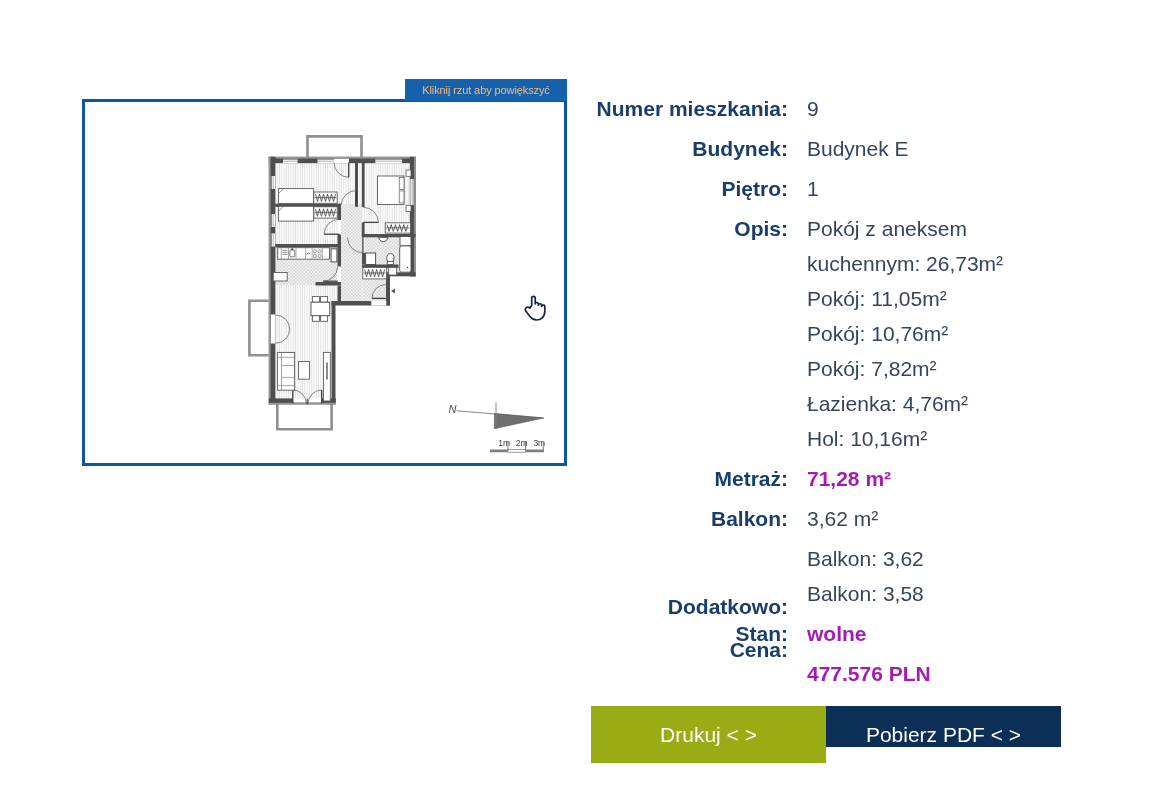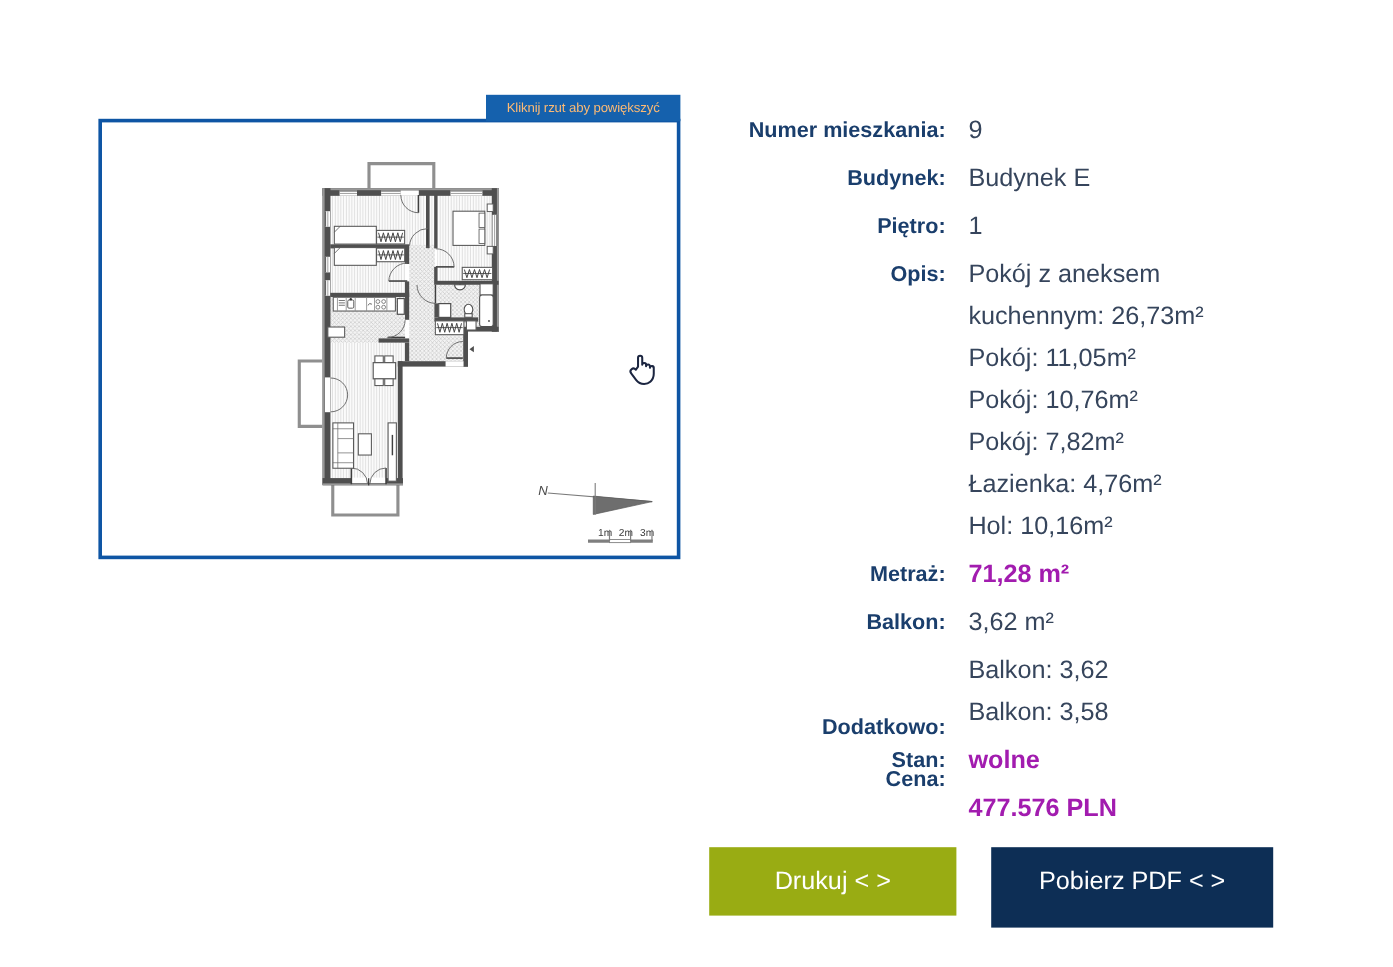--- a/index.html
+++ b/index.html
@@ -1,18 +1,18 @@
 <!DOCTYPE html>
 <html><head>
 <meta charset="utf-8">
 <style>
   html,body{margin:0;padding:0;background:#ffffff;}
   body{width:1161px;height:806px;position:relative;font-family:"Liberation Sans",sans-serif;overflow:hidden;}
   .abs{position:absolute;}
-  .lbl{position:absolute;left:560px;width:228px;text-align:right;font-weight:bold;color:#1a3e6c;font-size:18px;line-height:35px;}
+  .lbl{position:absolute;left:560px;width:228px;text-align:right;font-weight:bold;color:#1a3e6c;font-size:21px;line-height:35px;}
   .val{position:absolute;left:807px;color:#36455c;font-size:21px;line-height:35px;}
   .valb{font-weight:bold;color:#a21caf;}
 </style>
 </head>
 <body>
 
 <div class="abs" style="left:82px;top:99px;width:479px;height:361px;border:3px solid #0e55a4;background:#ffffff;"></div>
 
 <div class="abs" style="left:405px;top:79px;width:162px;height:22px;background:#1561ad;color:#fdba74;font-size:11px;line-height:22px;text-align:center;letter-spacing:-0.1px;">Kliknij rzut aby powiększyć</div>
 
@@ -348,15 +348,15 @@
 
 <div class="lbl" style="top:541px;margin-top:48px;">Dodatkowo:</div>
 <div class="val" style="top:541px;">Balkon: 3,62<br>Balkon: 3,58</div>
 
 <div class="lbl" style="top:616px;">Stan:</div>
 <div class="val valb" style="top:616px;">wolne</div>
 
 <div class="lbl" style="top:632px;">Cena:</div>
 <div class="val valb" style="top:656px;">477.576 PLN</div>
 
-<div class="abs" style="left:591px;top:706px;width:206px;height:57px;background:#99ac13;color:#ffffff;font-size:21px;line-height:57px;text-align:center;">Drukuj &lt; &gt;</div>
-
-<div class="abs" style="left:826px;top:706px;width:235px;height:67px;background:#0d2e55;color:#ffffff;font-size:21px;line-height:57px;text-align:center;">Pobierz PDF &lt; &gt;</div>
+<div class="abs" style="left:591px;top:706px;width:235px;height:57px;background:#99ac13;color:#ffffff;font-size:21px;line-height:57px;text-align:center;">Drukuj &lt; &gt;</div>
+
+<div class="abs" style="left:826px;top:706px;width:235px;height:41px;background:#0d2e55;color:#ffffff;font-size:21px;line-height:57px;text-align:center;">Pobierz PDF &lt; &gt;</div>
 
 </body></html>

